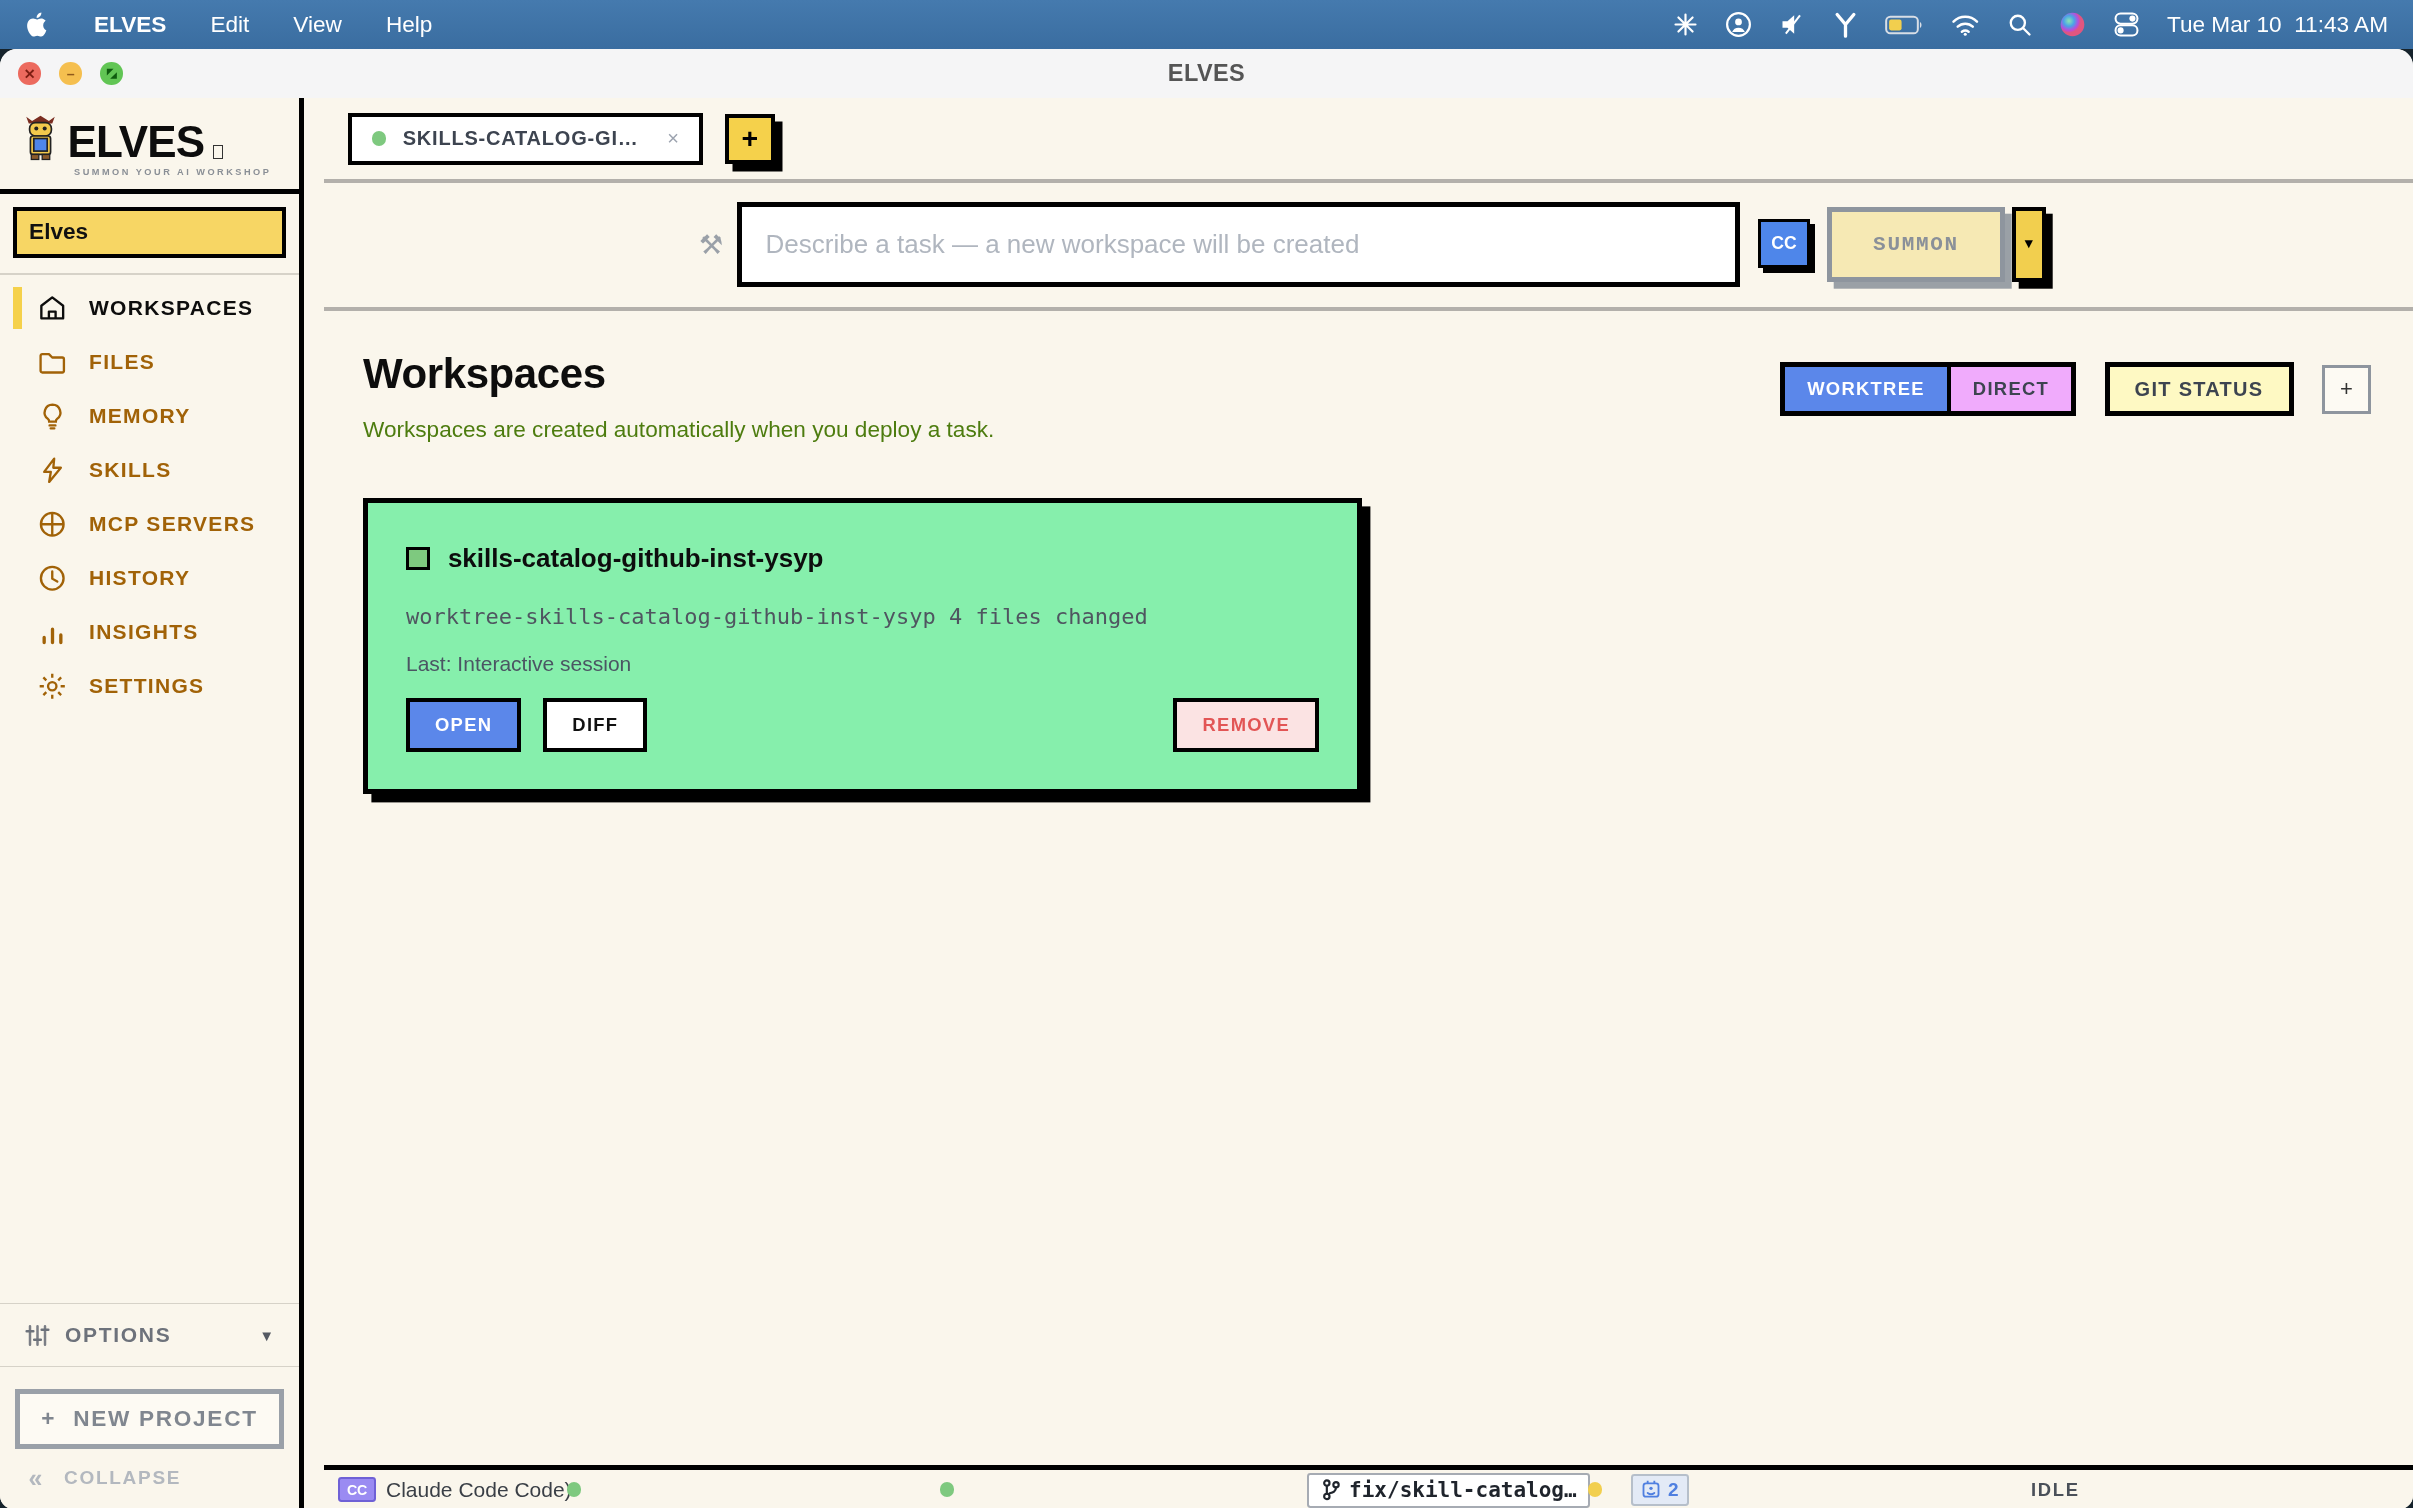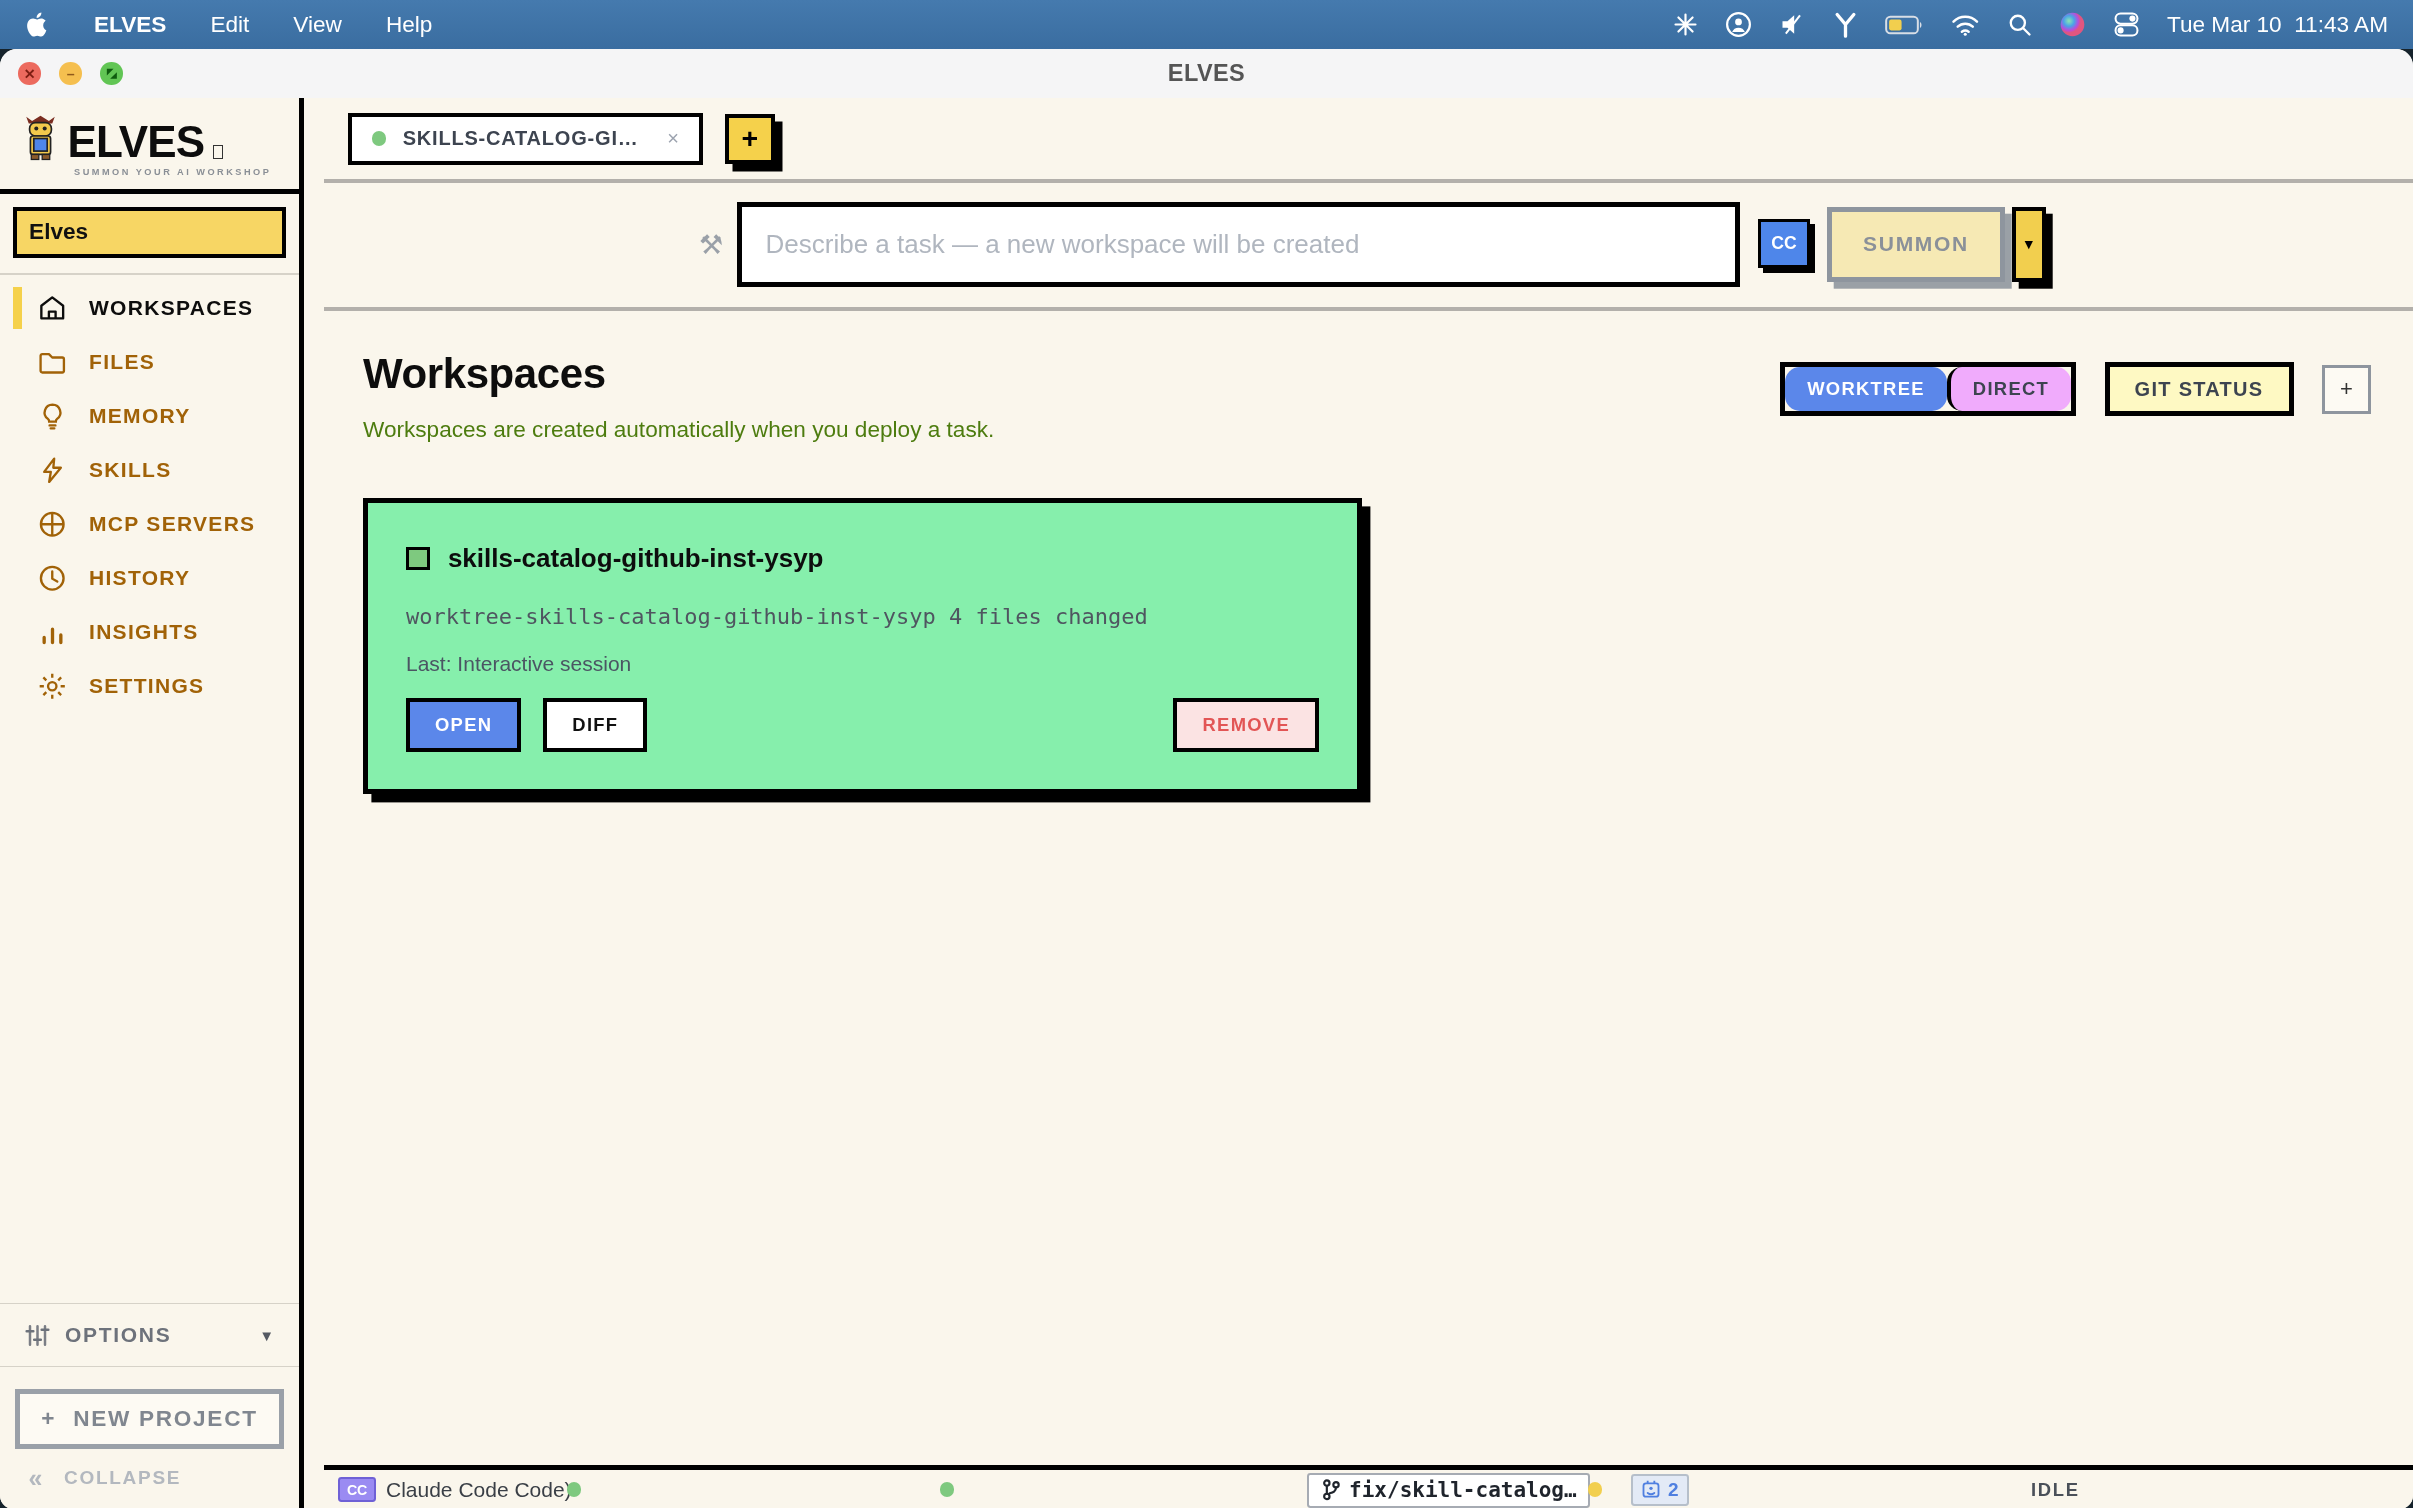--- a/index.html
+++ b/index.html
@@ -83,36 +83,36 @@
   .task-row { height:124px; position:relative; flex:0 0 auto; }
   .hammers { position:absolute; left:375px; top:46px; color:#9aa0a8; font-size:27px; }
   .task-input { position:absolute; left:413px; top:18.4px; width:1003px; height:85px;
     border:5px solid #000; background:#fff; font-size:26px; color:#333; padding:0 23.5px;
     font-family:"Liberation Sans", sans-serif; outline:none; }
   .task-input::placeholder { color:#b0b6bf; }
   .cc-btn { position:absolute; left:1434px; top:36px; width:52px; height:49px;
     background:#4e86ea; border:3.4px solid #000; box-shadow:5px 5px 0 #000;
     color:#fff; font-size:17.6px; font-weight:bold; display:flex; align-items:center;
     justify-content:center; cursor:pointer; }
-  .summon-group { position:absolute; left:1503px; top:23.5px; display:flex; align-items:stretch; }
+  .summon-group { position:absolute; left:1503px; top:23.5px; display:flex; align-items:stretch;font-family:Liberation Mono, monospace; }
   .summon-btn { width:178px; height:75px; background:#f6e9b4; border:5px solid #8e959e;
     box-shadow:6.7px 6.7px 0 #9aa0a6; color:#8a9099; font-size:21px; font-weight:bold;
     letter-spacing:1.7px; display:flex; align-items:center; justify-content:center; cursor:pointer; }
   .summon-caret { width:34px; height:75px; margin-left:6.7px; background:#f2cf4e;
     border:4.2px solid #000; box-shadow:6.7px 6.7px 0 #000; color:#000; font-size:14.2px;
     display:flex; align-items:center; justify-content:center; cursor:pointer; }
 
   .content { flex:1; min-height:0; padding:39px 42px 0 39px; position:relative; }
   .section-head { display:flex; justify-content:space-between; align-items:flex-start; }
   .page-title { font-size:42px; font-weight:bold; color:#0d0d0d; letter-spacing:-0.4px; }
   .page-sub { font-size:22.6px; color:#4d7c0f; margin-top:18.4px; }
   .toolbar { display:flex; align-items:center; gap:28.5px; margin-top:11.7px; }
   .seg { display:flex; border:5px solid #000; }
   .seg-btn { height:44px; display:flex; align-items:center; justify-content:center;
-    font-size:18.4px; font-weight:bold; letter-spacing:1.3px; padding:0 22px; cursor:pointer;border-radius:15px; }
+    font-size:18.4px; font-weight:bold; letter-spacing:1.3px; padding:0 22px; cursor:pointer; }
   .seg-btn.on { background:#5b87ea; color:#fff; }
   .seg-btn.off { background:#f0abfc; color:#3d4450; border-left:4.2px solid #000; }
   .gitstatus-btn { height:54px; border:5px solid #000; background:#fef9c3; color:#3d4450;
     font-size:20px; font-weight:bold; letter-spacing:1.3px; padding:0 25px;
     display:flex; align-items:center; cursor:pointer; }
   .mini-add { width:49px; height:49px; border:3.4px solid #8e959e; background:#fdfaf3;
     display:flex; align-items:center; justify-content:center; font-size:22px; color:#333;
     cursor:pointer; }
 
   

